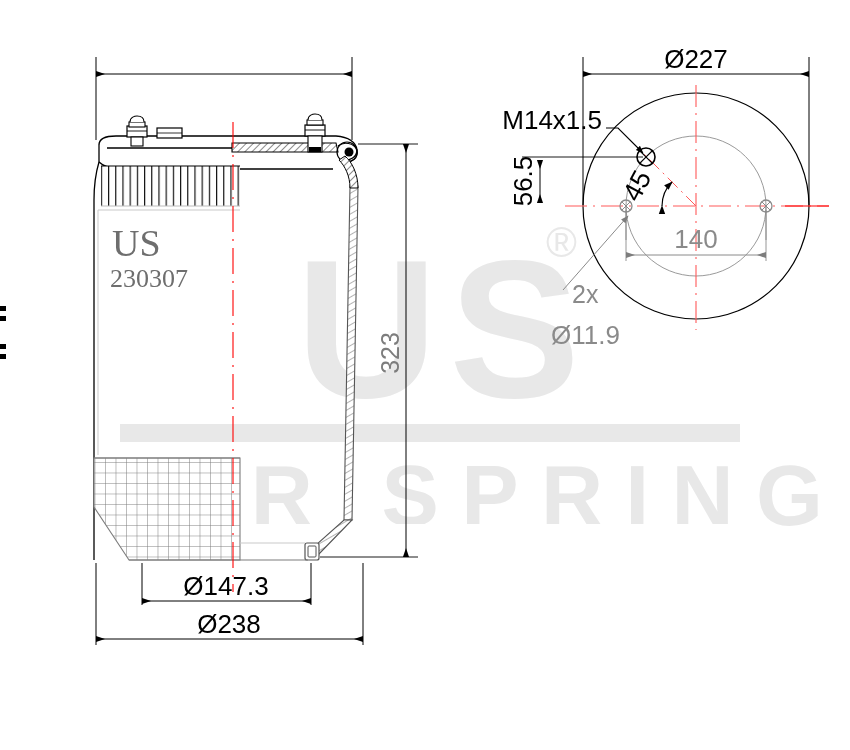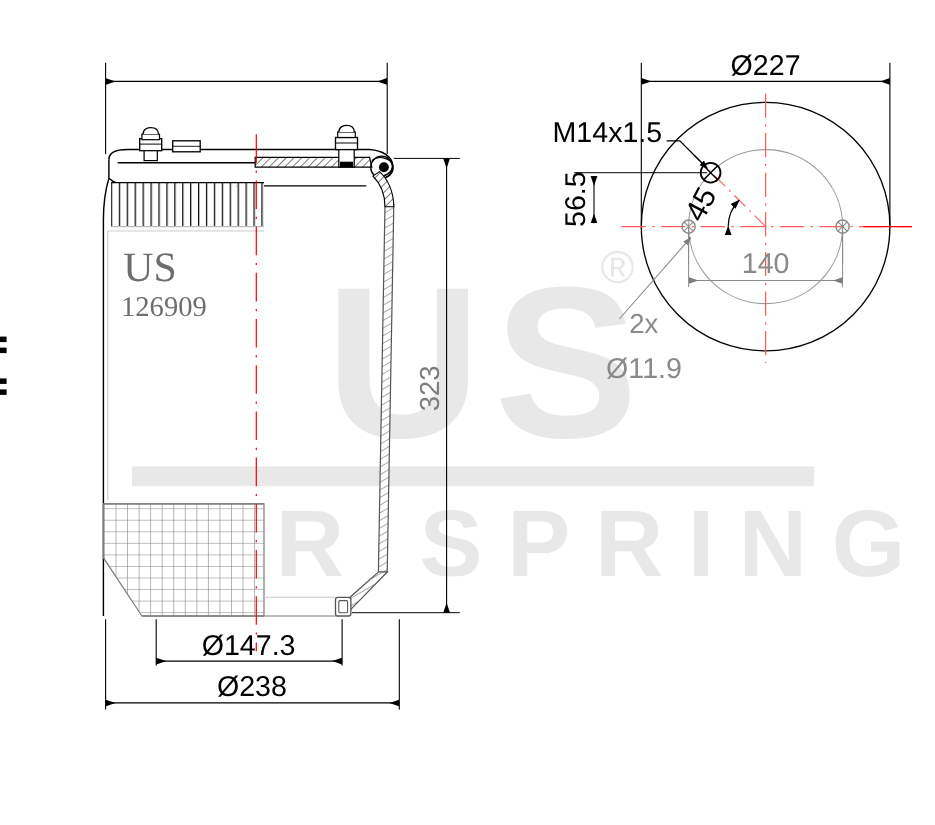--- a/index.html
+++ b/index.html
@@ -334,21 +334,21 @@
 
       <g>
         <line x1="563" y1="290" x2="628" y2="216" stroke="#8a8a8a" stroke-width="1" marker-end="url(#arrTipG)"></line>
         <text x="572" y="303" text-anchor="start" font-family="Liberation Sans, sans-serif" font-size="25" fill="#8a8a8a">2x</text>
         <text x="551" y="344" text-anchor="start" font-family="Liberation Sans, sans-serif" font-size="26" fill="#8a8a8a">Ø11.9</text>
       </g>
     </g>
   </svg>
 
   <div class="part-label" id="part-name">US</div>
-  <div class="part-label" id="part-number">126909</div>
+  <div class="part-label" id="part-number">230307</div>
 
   <div id="edge-marks">
       <div class="edge-mark" style="top: 306px;"></div>
       <div class="edge-mark" style="top: 316px;"></div>
       <div class="edge-mark" style="top: 344px;"></div>
       <div class="edge-mark" style="top: 354px;"></div>
     </div>
 
 </div>
 

